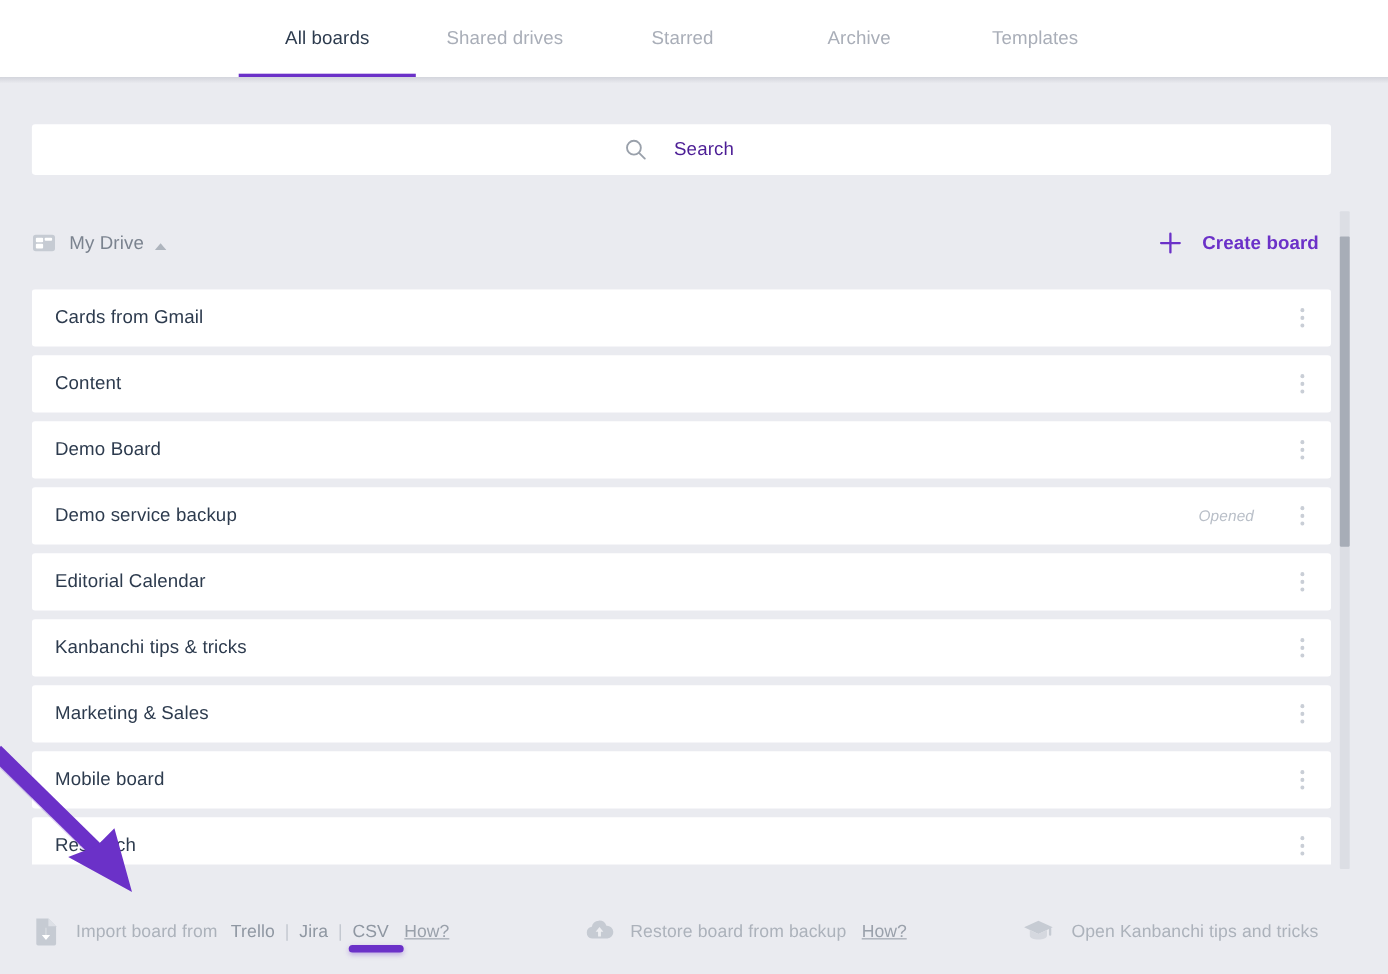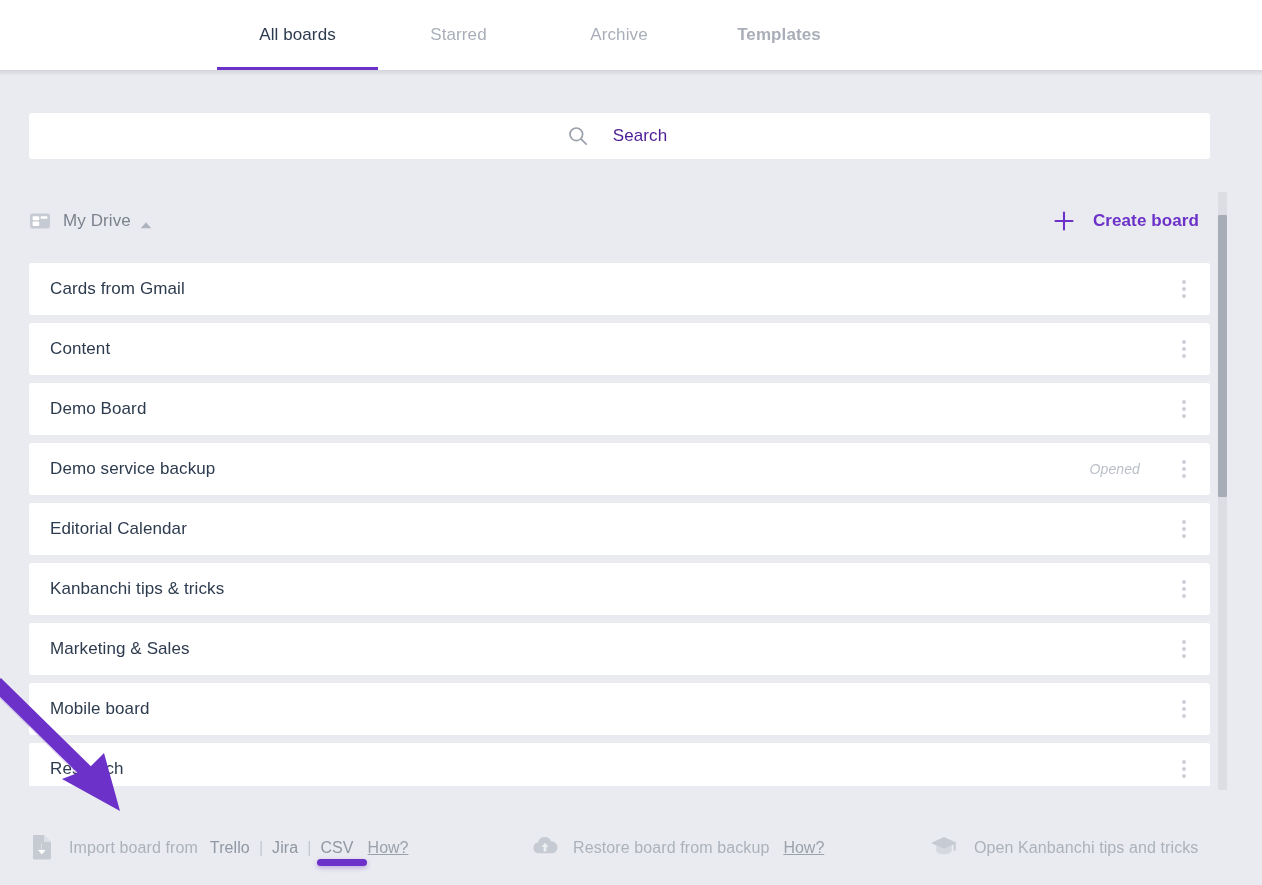--- a/index.html
+++ b/index.html
@@ -52,21 +52,21 @@
     font-size: 17px;
     color: #a9aeb8;
     letter-spacing: 0.1px;
     cursor: pointer;
     white-space: nowrap;
   }
   .tab-0 { width: 161px; }
   .tab-1 { width: 162px; }
   .tab-2 { width: 161px; }
   .tab-3 { width: 160px; }
-  .tab-4 { width: 160px; font-weight: bold; }
+  .tab-4 { width: 160px; }
   .tab.active { color: #2d3b4e; }
   .tab.active::after {
     content: "";
     position: absolute;
     left: 0; right: 0;
     bottom: 0;
     height: 3px;
     background: #6b31c8;
   }
 
@@ -277,20 +277,23 @@
     pointer-events: none;
   }
 </style>
 </head>
 <body>
 
 <div class="tabbar">
   <div class="tabs">
     <div class="tab tab-0 active">
       <span>All boards</span>
+    </div>
+    <div class="tab tab-1">
+      <span>Shared drives</span>
     </div>
     <div class="tab tab-2">
       <span>Starred</span>
     </div>
     <div class="tab tab-3">
       <span>Archive</span>
     </div>
     <div class="tab tab-4">
       <span>Templates</span>
     </div>

